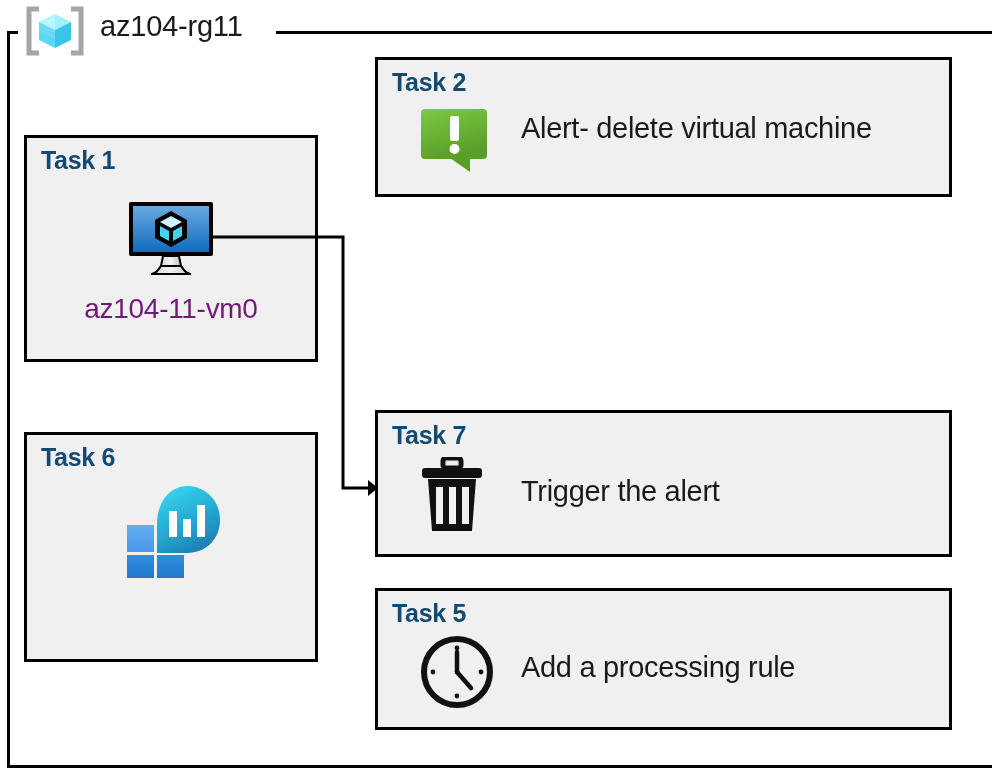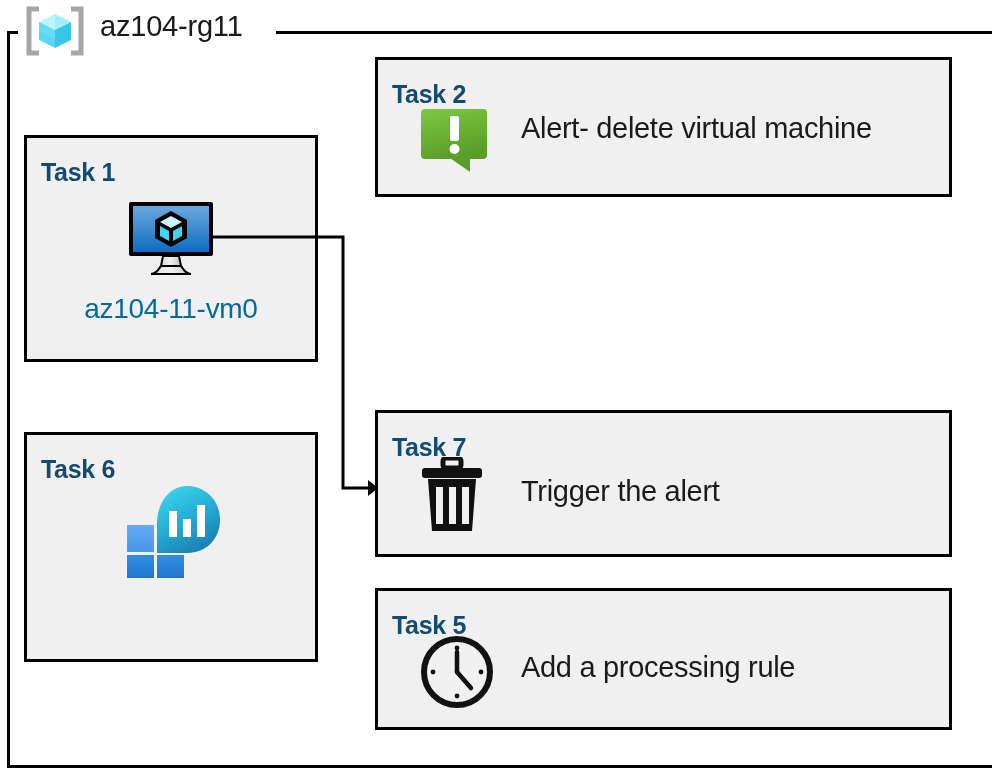--- a/index.html
+++ b/index.html
@@ -59,39 +59,38 @@
     box-sizing: border-box;
   }
   .task-label {
     position: absolute;
     left: 14px; top: 8px;
     font-size: 25px;
     font-weight: bold;
     color: #134a72;
     letter-spacing: -0.3px;
     white-space: nowrap;
-    margin-top: 12px;
   }
 
   
   .box-left { width: 294px; }
   #box-task1 { left: 24px; top: 135px; height: 227px; }
   #box-task6 { left: 24px; top: 432px; height: 230px; }
 
   .left-icon {
     position: absolute;
     left: 50%;
     transform: translateX(-50%);
   }
   .left-caption {
     position: absolute;
     left: 0; right: 0;
     text-align: center;
     font-size: 28px;
-    color: #0369a1;
+    color: #701a75;
     letter-spacing: -0.3px;
     white-space: nowrap;
   }
   #icon-vm  { top: 62px; width: 92px; height: 78px; }
   #cap-vm   { top: 155px; }
   #icon-la  { top: 48px; width: 100px; height: 95px; }
   #cap-la   { top: 160px; }
 
   
   .box-right { left: 375px; width: 577px; }

